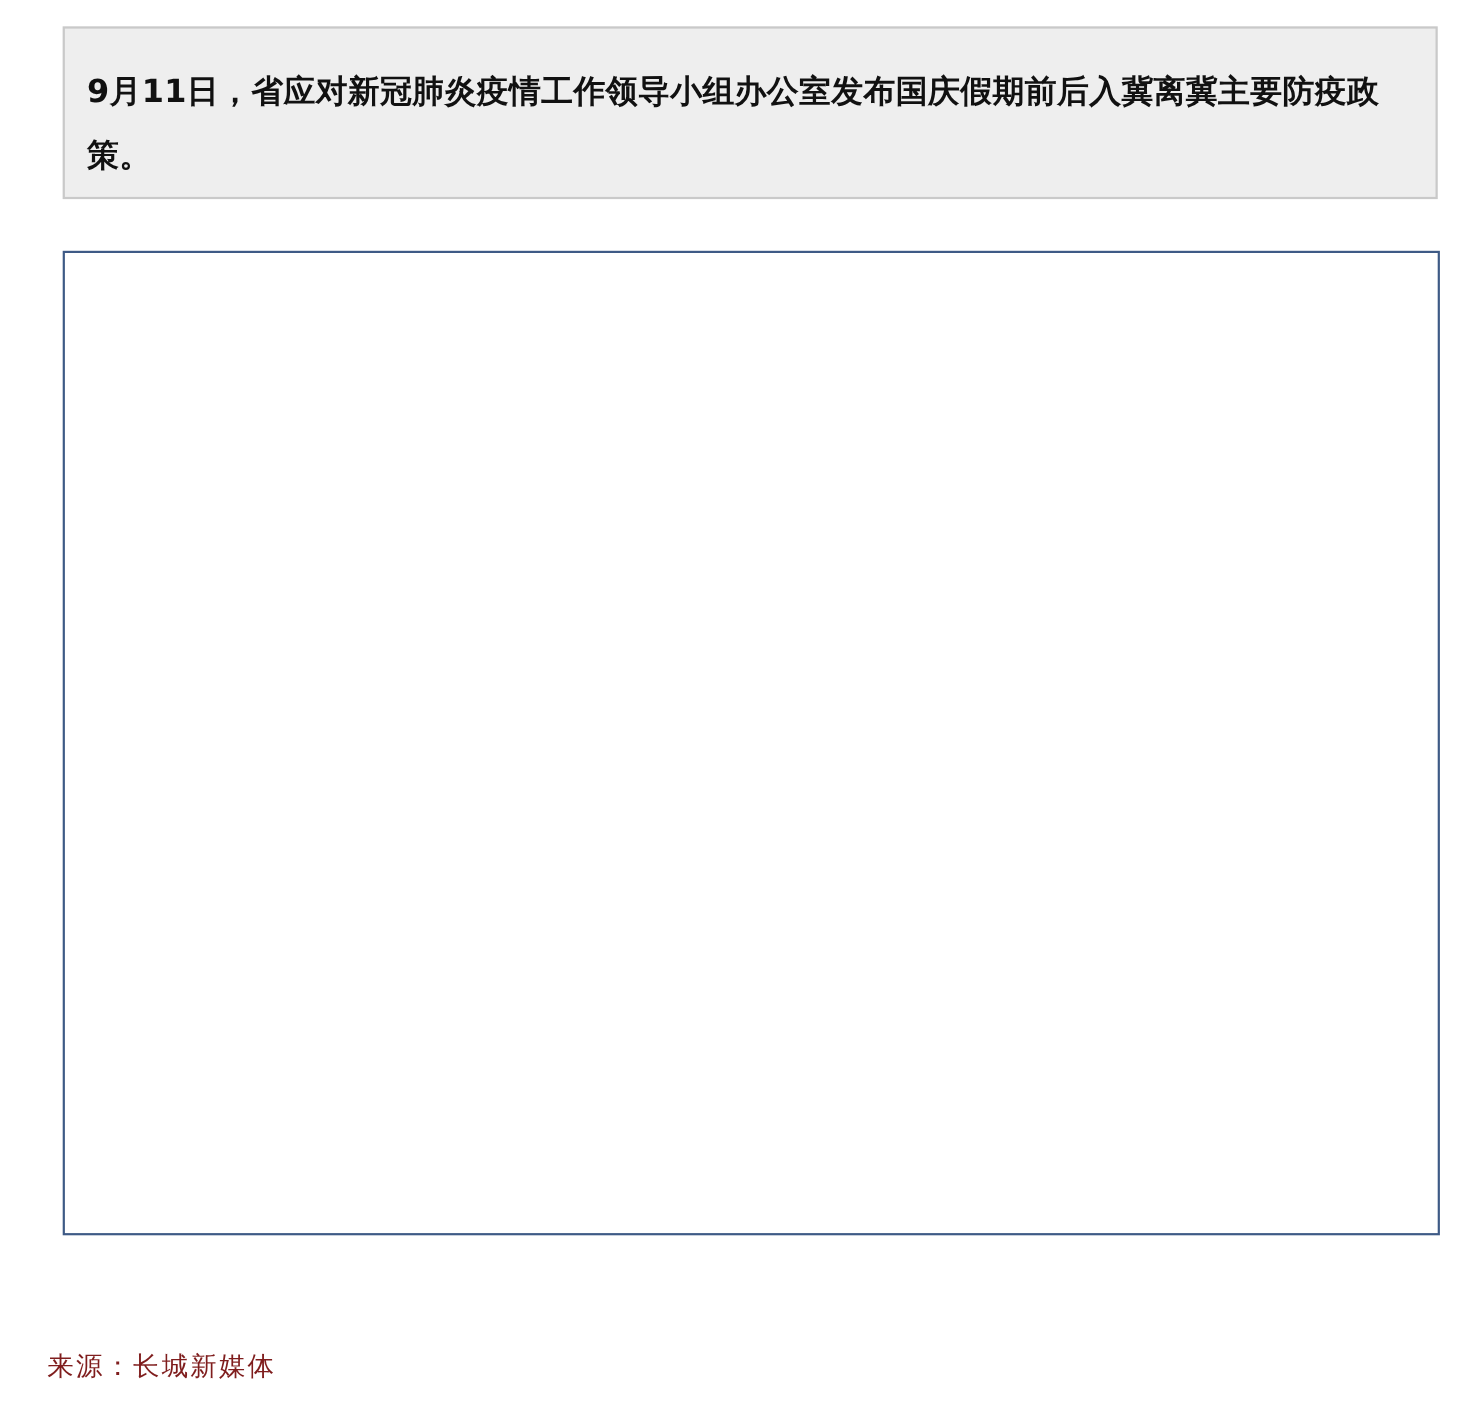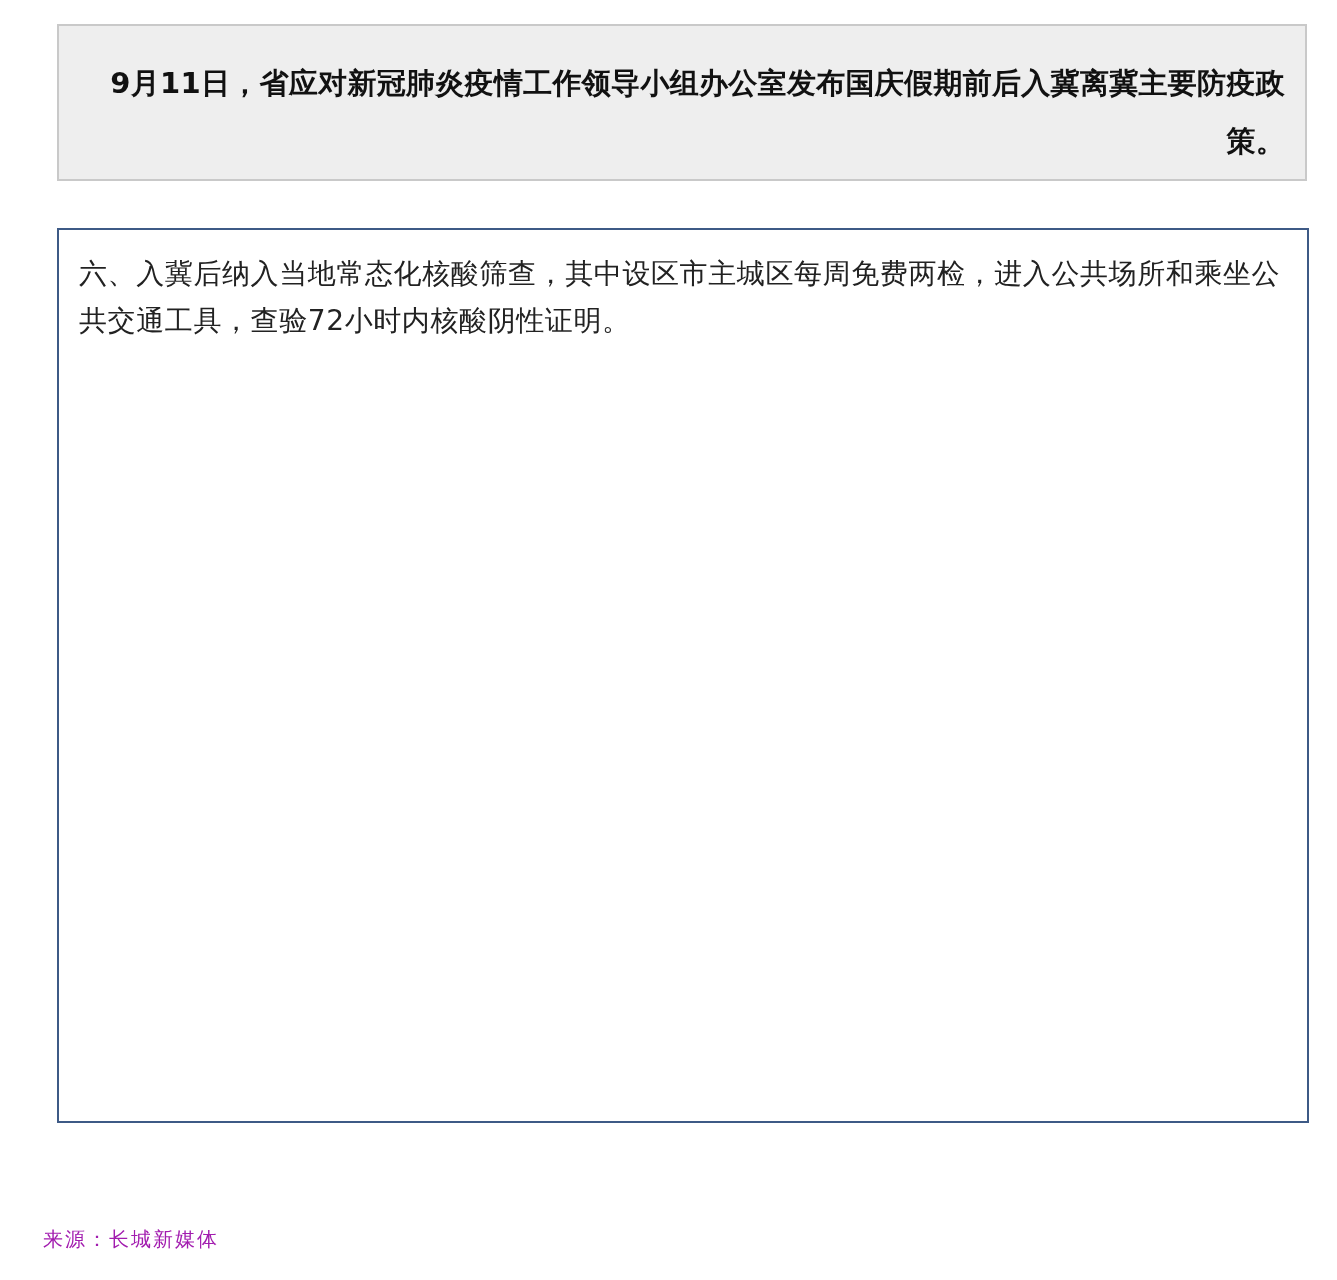--- a/index.html
+++ b/index.html
@@ -26,21 +26,20 @@
       border: 2px solid #c9c9c9;
       padding: 28px 20px 0 20px;
     }
     .header-title {
       margin: 0;
       font-size: 29px;
       font-weight: bold;
       line-height: 58px;
       letter-spacing: 0.3px;
       color: #111111;
-      text-align: right;
     }
     .policy-box {
       position: absolute;
       left: 57px;
       top: 228px;
       width: 1252px;
       height: 895px;
       box-sizing: border-box;
       background: #ffffff;
       border: 2px solid #3e5a86;
@@ -51,29 +50,28 @@
       font-size: 28px;
       line-height: 47px;
       color: #222222;
       letter-spacing: 0.6px;
     }
     .source-line {
       position: absolute;
       left: 43px;
       top: 1226px;
       font-family: Liberation Mono, monospace;
-      font-size: 20px;
-      color: #a21caf;
+      font-size: 24px;
+      color: #7f1d1d;
       letter-spacing: 2px;
     }
   </style>
 </head>
 <body>
 
 <div class="header-box">
   <p class="header-title">9月11日，省应对新冠肺炎疫情工作领导小组办公室发布国庆假期前后入冀离冀主要防疫政策。</p>
 </div>
 
 <div class="policy-box">
-  <p class="policy-item">六、入冀后纳入当地常态化核酸筛查，其中设区市主城区每周免费两检，进入公共场所和乘坐公共交通工具，查验72小时内核酸阴性证明。</p>
 </div>
 
 <div class="source-line">来源：长城新媒体</div>
 
 </body></html>

